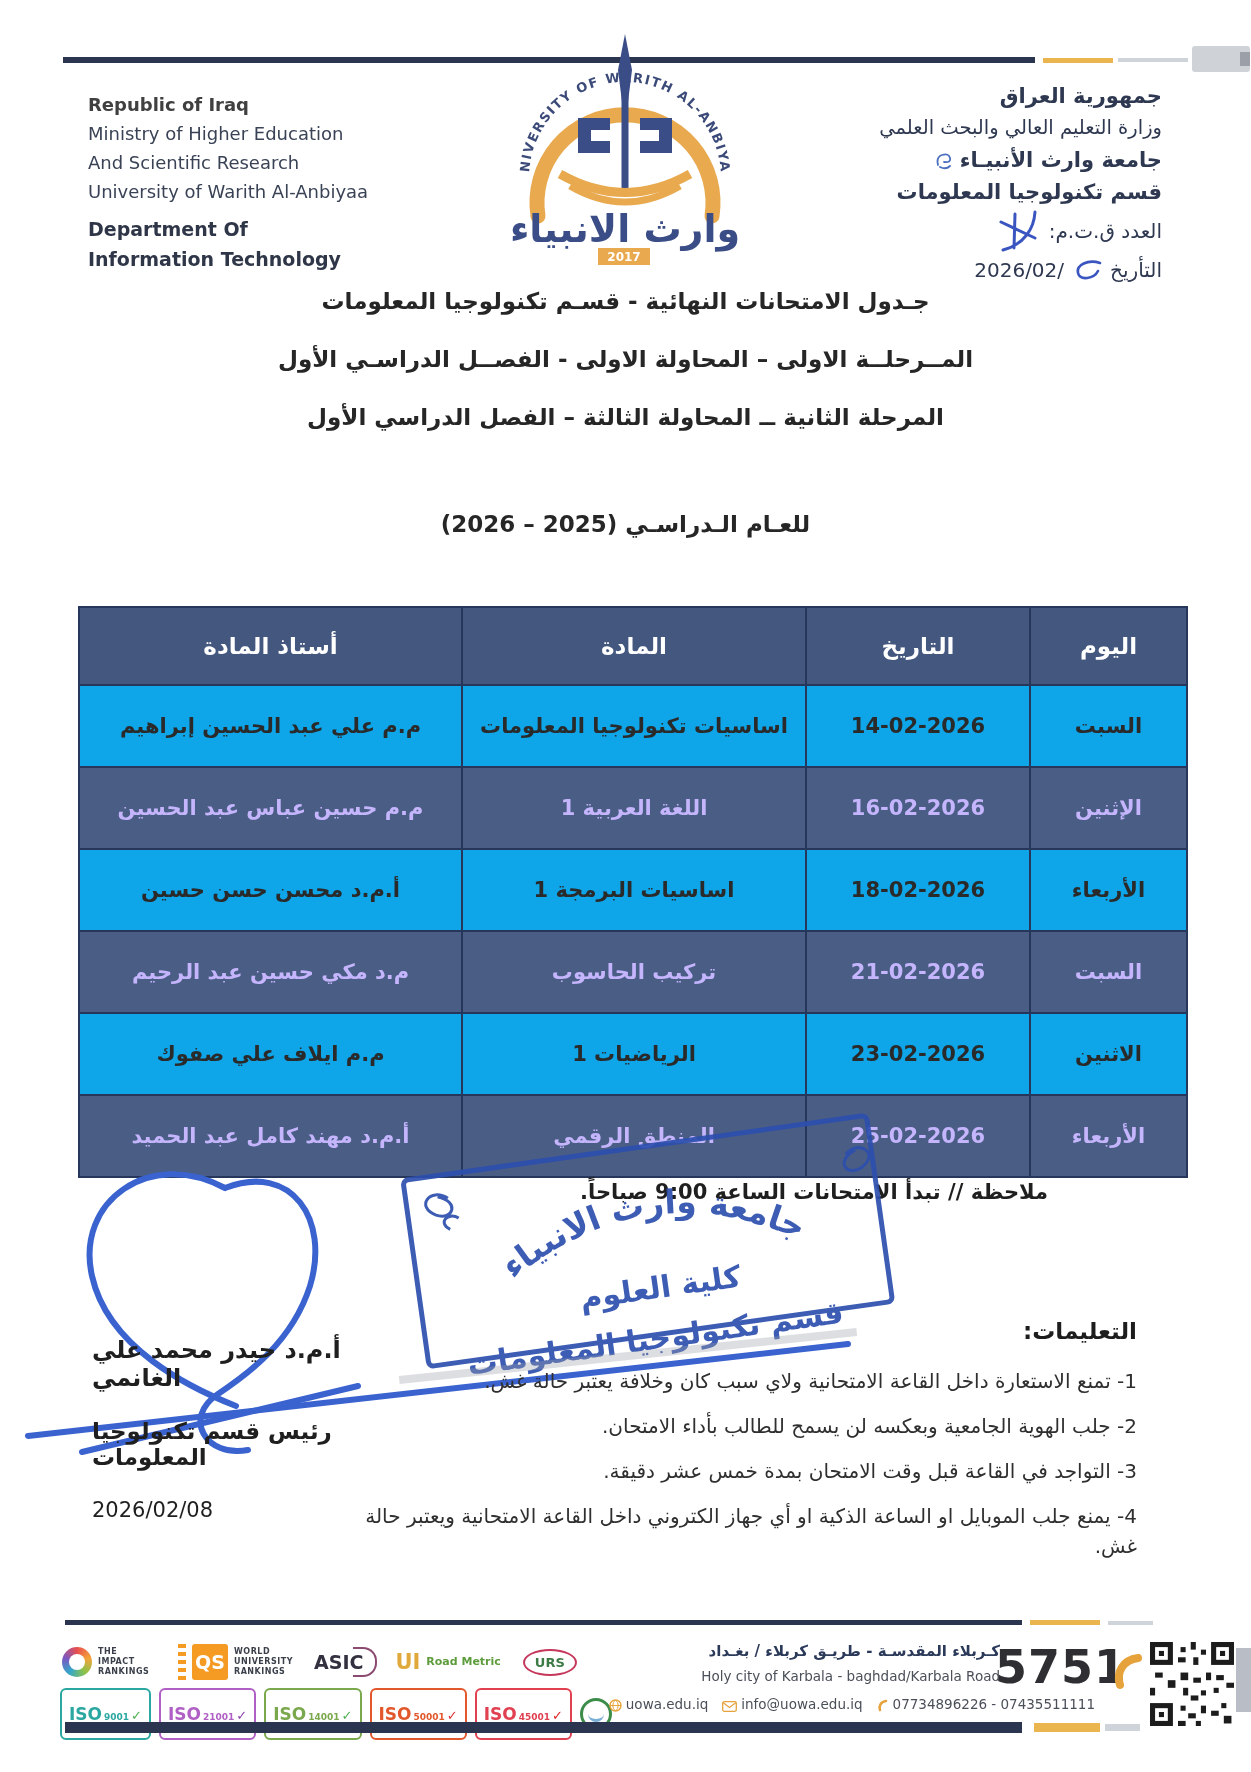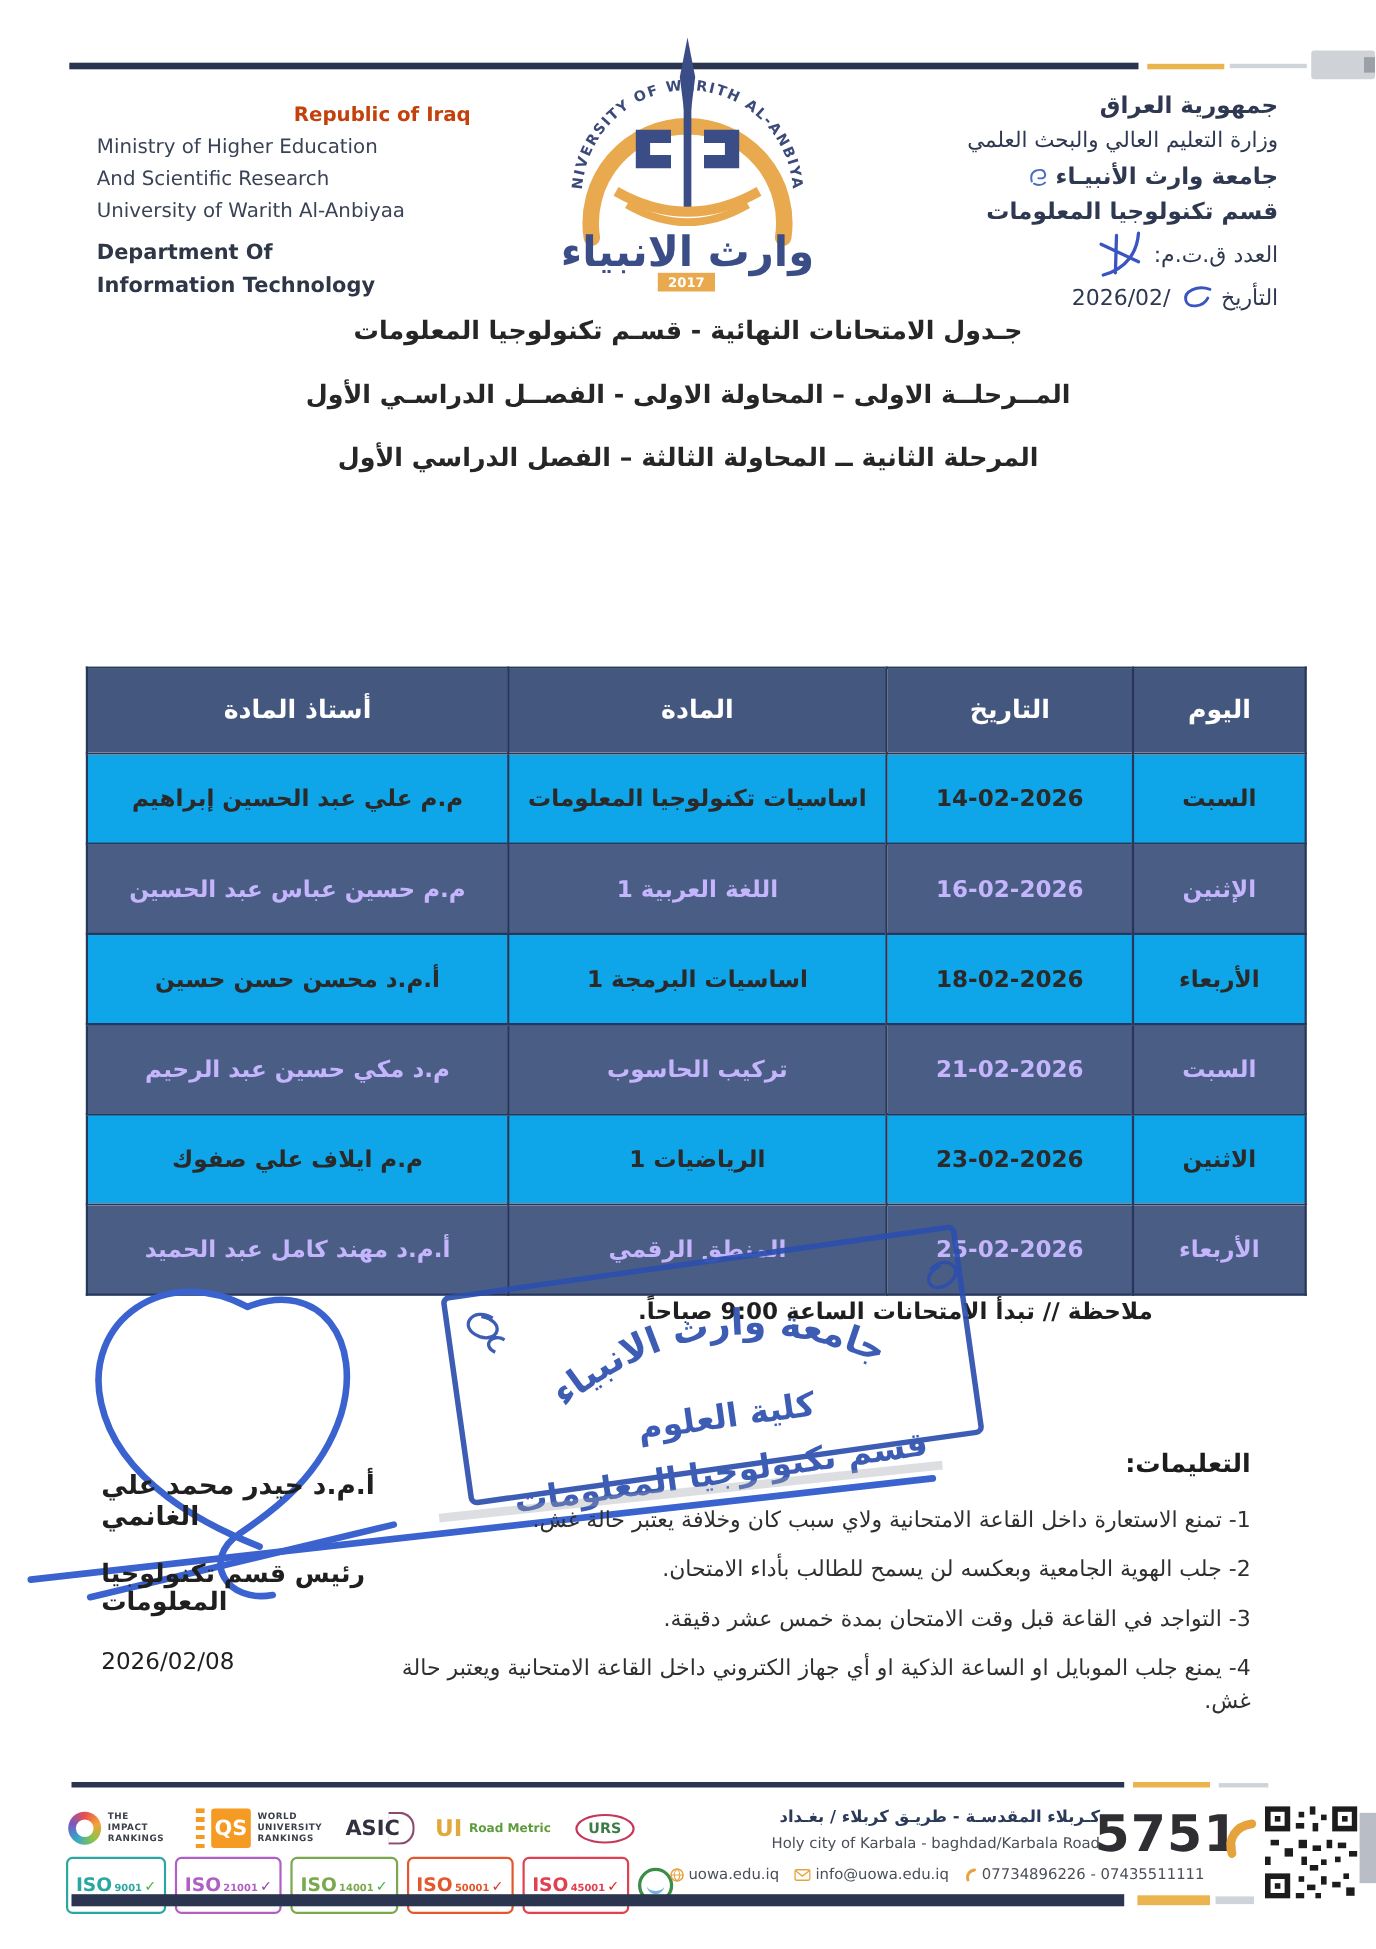--- a/index.html
+++ b/index.html
@@ -12,21 +12,21 @@
 
   
   .rule-dark{background:#2b3550;height:6px;}
   .rule-gold{background:#eab54e;height:5px;}
   .rule-grey{background:#c7cbd3;height:4px;opacity:.85;}
   .corner-blob{background:#c3c7cd;border-radius:3px;opacity:.8;}
   .edge-speck{background:#8d929b;opacity:.8;}
 
   
   .en-block{left:88px;top:90px;width:340px;line-height:29px;color:#3a4356;font-size:18px;}
-  .en-block .b{font-weight:bold;color:#c2410c;text-align:right;}
+  .en-block .b{font-weight:bold;color:#404040;}
   .en-dept{margin-top:8px;font-weight:bold;font-size:19px;color:#2e3648;line-height:30px;}
 
   
   .ar-block{right:89px;top:80px;width:430px;direction:rtl;text-align:right;color:#2e3850;}
   .ar-line{line-height:32px;font-size:20px;}
   .ar-b{font-weight:bold;font-size:21px;}
   .ar-label-row{display:flex;align-items:center;gap:6px;justify-content:flex-start;}
 
   
   .title-line{left:0;right:0;text-align:center;direction:rtl;font-weight:bold;color:#262626;font-size:23px;}
@@ -86,21 +86,21 @@
   .iso-14001{border-color:#7aa84c;color:#7aa84c;} .iso-14001 .iso-check{color:#4caf50;}
   .iso-50001{border-color:#e2572b;color:#e2572b;} .iso-50001 .iso-check{color:#d33;}
   .iso-45001{border-color:#e04050;color:#e04050;} .iso-45001 .iso-check{color:#d22;}
   .arab-circle{width:26px;height:26px;border:3px solid #3c8c4a;border-radius:50%;position:relative;}
   .arab-circle::after{content:"";position:absolute;inset:5px;border-bottom:3px solid #79b0d8;border-radius:50%;}
 
   .addr-ar{right:251px;top:1642px;direction:rtl;font-size:15px;font-weight:bold;color:#2c3a5a;}
   .addr-en{right:251px;top:1668px;font-size:13.5px;color:#4a4f58;}
   .contact-row{right:156px;top:1696px;display:flex;align-items:center;gap:14px;direction:ltr;
      font-size:13.5px;color:#4a4f58;}
-  .contact-item{display:flex;align-items:center;gap:4px;}
+  .contact-item{display:flex;align-items:flex-end;gap:4px;}
   .phone-big{right:141px;top:1640px;width:115px;text-align:right;font-size:46px;font-weight:bold;color:#2f2f33;letter-spacing:1px;}
   .qr{left:1150px;top:1642px;}
   .grey-bar{background:#a7adb6;opacity:.8;}
 </style>
 </head>
 <body>
 
 <div class="page">
 
   <div class="abs rule-dark" style="left:63px;top:57px;width:972px;"></div>
@@ -155,20 +155,21 @@
       <svg width="34" height="26" viewBox="0 0 34 26">
         <path d="M30,6 C18,2 6,8 8,16 C10,24 24,22 28,14" stroke="#3a55c0" stroke-width="2.6" fill="none" stroke-linecap="round"></path>
       </svg>
       <span>/2026/02</span>
     </div>
   </div>
 
   <div class="abs title-line" style="top:288px;">جـدول الامتحانات النهائية - قسـم تكنولوجيا المعلومات</div>
   <div class="abs title-line" style="top:346px;">المــرحلــة الاولى – المحاولة الاولى - الفصــل الدراسـي الأول</div>
   <div class="abs title-line" style="top:404px;">المرحلة الثانية ــ المحاولة الثالثة – الفصل الدراسي الأول</div>
+  <div class="abs title-line" style="top:511px;">للعـام الـدراسـي (2025 – 2026)</div>
 
   <div class="abs" style="left:78px;top:606px;">
     <table class="sched">
       <colgroup>
           <col style="width:157px">
           <col style="width:224px">
           <col style="width:344px">
           <col style="width:383px">
         </colgroup>
       <thead>

